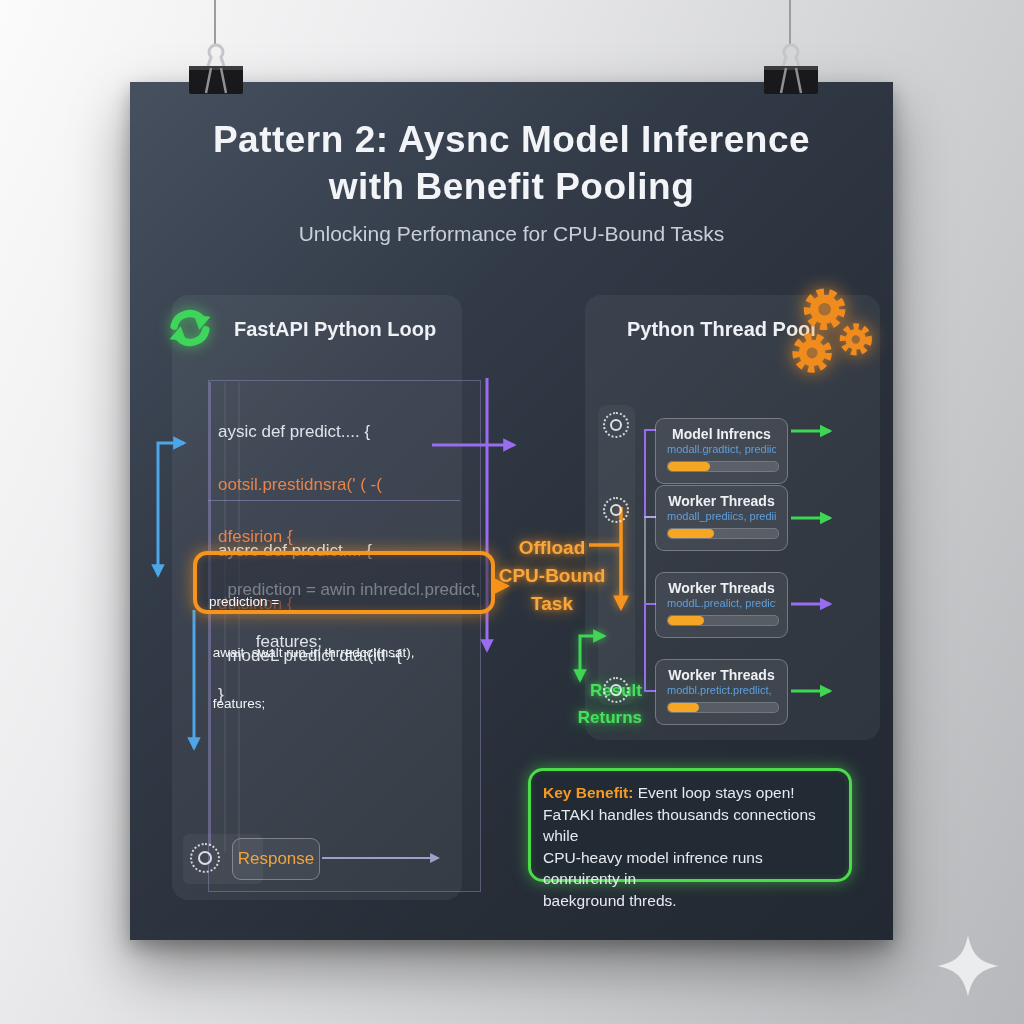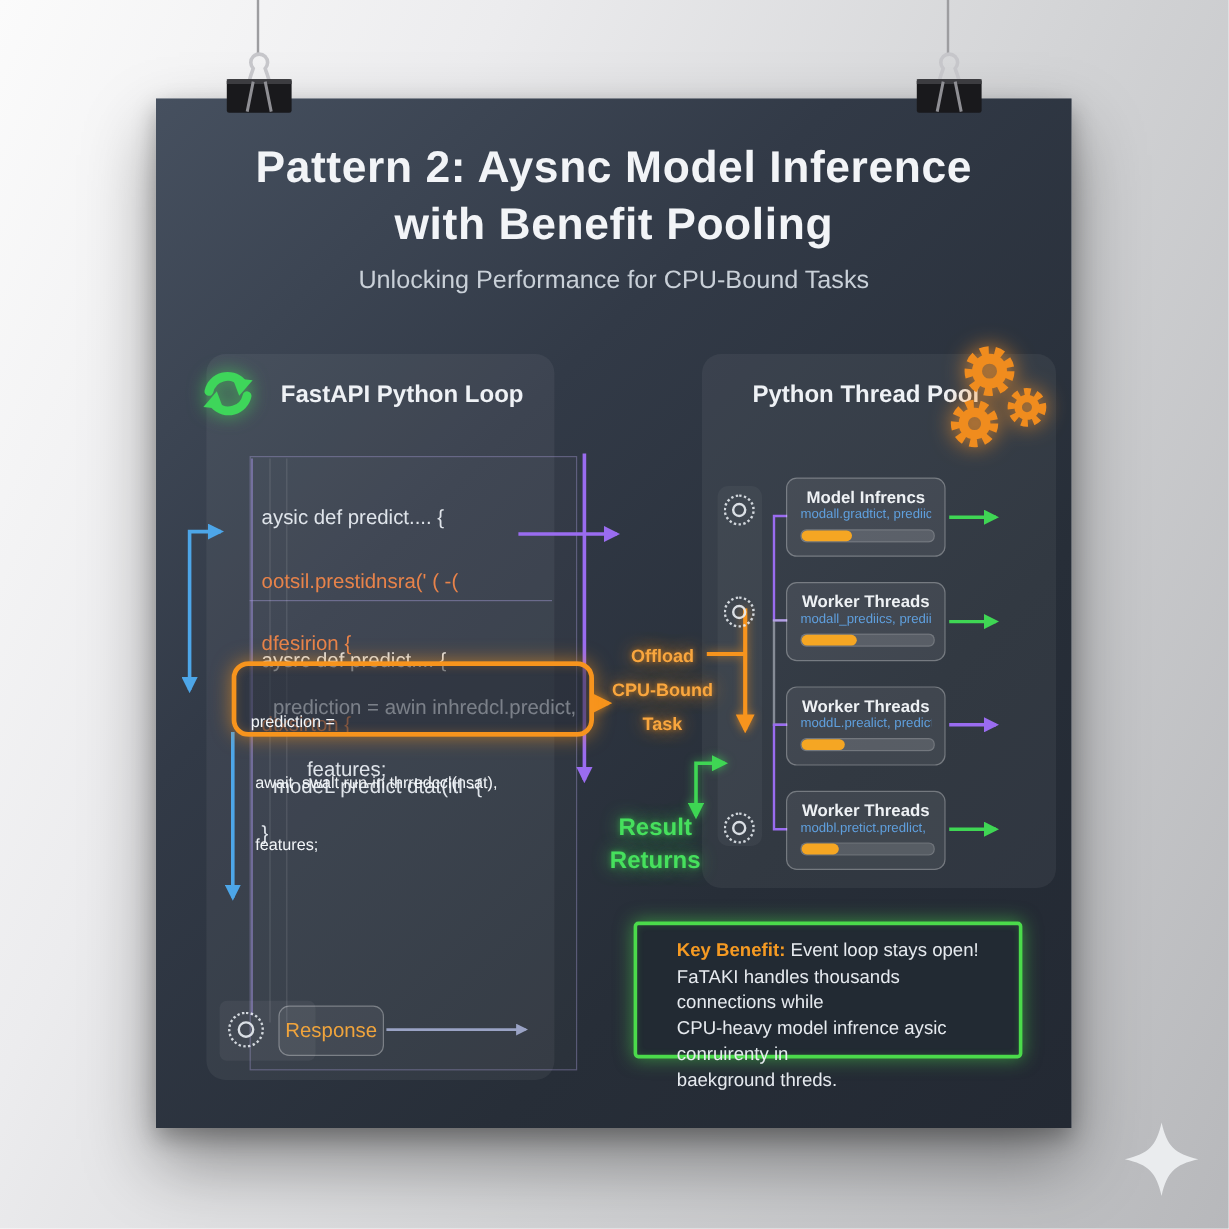--- a/index.html
+++ b/index.html
@@ -32,46 +32,46 @@
   .cl{white-space:pre;}
   .c-orange{color:#e8834a;}
   .code-divider{position:absolute;left:208px;top:500px;width:252px;height:1px;
     background:rgba(165,155,215,.45);z-index:3;}
   .highlight-box{position:absolute;left:193px;top:551px;width:302px;height:63px;z-index:4;
     border:4px solid #f7941d;border-radius:14px;box-sizing:border-box;
     box-shadow:0 0 16px rgba(247,148,29,.6),inset 0 0 8px rgba(247,148,29,.25);
     background:rgba(40,46,56,.55);padding:4px 12px;color:#f2f5f8;
     font-size:13.5px;line-height:17px;white-space:pre;}
   .offload-label{position:absolute;left:487px;top:534px;width:130px;text-align:center;z-index:4;
-    color:#f9a63e;font-size:15px;font-weight:bold;line-height:28px;
+    color:#f9a63e;font-size:19px;font-weight:bold;line-height:28px;
     text-shadow:0 0 14px rgba(247,148,29,.9),0 0 4px rgba(247,148,29,.6);}
-  .result-label{position:absolute;left:481px;top:677px;width:130px;text-align:center;z-index:4;
-    color:#46e05d;font-size:20px;font-weight:bold;line-height:27px;
+  .result-label{position:absolute;left:512px;top:677px;width:130px;text-align:right;z-index:4;
+    color:#46e05d;font-size:17px;font-weight:bold;line-height:27px;
     text-shadow:0 0 14px rgba(63,214,84,.8),0 0 4px rgba(63,214,84,.5);}
   .thread-strip{position:absolute;left:598px;top:405px;width:37px;height:300px;z-index:3;
     background:rgba(255,255,255,.045);border-radius:9px;}
   .sun{position:absolute;width:26px;height:26px;z-index:4;}
   .sun::before{content:"";position:absolute;inset:0;border-radius:50%;
     border:2px dotted rgba(235,240,245,.85);}
   .sun::after{content:"";position:absolute;inset:7px;border-radius:50%;
     border:2px solid rgba(235,240,245,.9);}
   .sun-lg{width:30px;height:30px;}
   .sun-lg::after{inset:8px;}
   .worker-card{position:absolute;left:655px;width:133px;height:66px;z-index:4;
     background:rgba(255,255,255,.07);border:1px solid rgba(255,255,255,.28);
     border-radius:9px;box-sizing:border-box;padding:7px 11px;}
   .worker-title{color:#eef1f4;font-size:14px;font-weight:bold;text-align:center;}
   .worker-sub{color:#5f9fdd;font-size:11px;margin-top:1px;white-space:nowrap;overflow:hidden;}
   .progress-track{position:relative;margin-top:6px;width:110px;height:9px;border-radius:5px;
     background:rgba(255,255,255,.13);border:1px solid rgba(255,255,255,.16);}
   .progress-fill{position:absolute;left:0;top:0;height:9px;border-radius:5px;background:#f5a623;}
   .key-benefit{position:absolute;left:528px;top:768px;width:324px;height:114px;z-index:4;
-    background:#222a33;border:3px solid #4bdb4b;border-radius:4px;box-sizing:border-box;
+    background:#222a33;border:3px solid #4bdb4b;border-radius:15px;box-sizing:border-box;
     box-shadow:0 0 15px rgba(72,217,72,.55),inset 0 0 6px rgba(72,217,72,.18);
-    padding:11px 33px;color:#e6eaef;font-size:15.5px;line-height:21.5px;}
+    padding:11px 12px;color:#e6eaef;font-size:15.5px;line-height:21.5px;}
   .kb-label{color:#f59a23;font-weight:bold;}
   .perf-badge{position:absolute;left:567px;top:885px;width:281px;height:30px;z-index:4;
     background:#1c232b;border-radius:8px;color:#dfe5ea;font-size:14.5px;
     display:flex;align-items:center;justify-content:center;}
   .response-glow{position:absolute;left:183px;top:834px;width:80px;height:50px;z-index:3;
     background:rgba(255,255,255,.05);border-radius:6px;}
   .response-box{position:absolute;left:232px;top:838px;width:88px;height:42px;z-index:4;
     background:rgba(255,255,255,.05);border:1px solid rgba(255,255,255,.3);border-radius:9px;
     box-sizing:border-box;display:flex;align-items:center;justify-content:center;
     color:#f0a43c;font-size:17px;}
@@ -168,21 +168,21 @@
   <div class="result-label">
     <span>Result</span><br>
     <span>Returns</span>
   </div>
 
   <div class="thread-strip"></div>
   <div class="sun" style="left:603px;top:412px;"></div>
   <div class="sun" style="left:603px;top:497px;"></div>
   <div class="sun" style="left:603px;top:677px;"></div>
 
-  <div class="worker-card" style="top:398px;">
+  <div class="worker-card" style="top:418px;">
     <div class="worker-title">Model Infrencs</div>
     <div class="worker-sub">modall.gradtict, prediict,</div>
     <div class="progress-track">
       <div class="progress-fill" style="width: 38%;"></div>
     </div>
   </div>
   <div class="worker-card" style="top:485px;">
     <div class="worker-title">Worker Threads</div>
     <div class="worker-sub">modall_prediics, prediict,</div>
     <div class="progress-track">
@@ -200,21 +200,21 @@
     <div class="worker-title">Worker Threads</div>
     <div class="worker-sub">modbl.pretict.predlict,</div>
     <div class="progress-track">
       <div class="progress-fill" style="width: 28%;"></div>
     </div>
   </div>
 
   <div class="key-benefit">
     <span class="kb-label">Key Benefit:</span><span> Event loop stays open!</span><br>
     <span>FaTAKI handles thousands connections while</span><br>
-    <span>CPU-heavy model infrence aysic conruirenty in</span><br>
+    <span>CPU-heavy model infrence runs conruirenty in</span><br>
     <span>baekground threds.</span>
   </div>
 
 
   <div class="response-glow"></div>
   <div class="sun sun-lg" style="left:190px;top:843px;"></div>
   <div class="response-box">
     <span>Response</span>
   </div>
 

